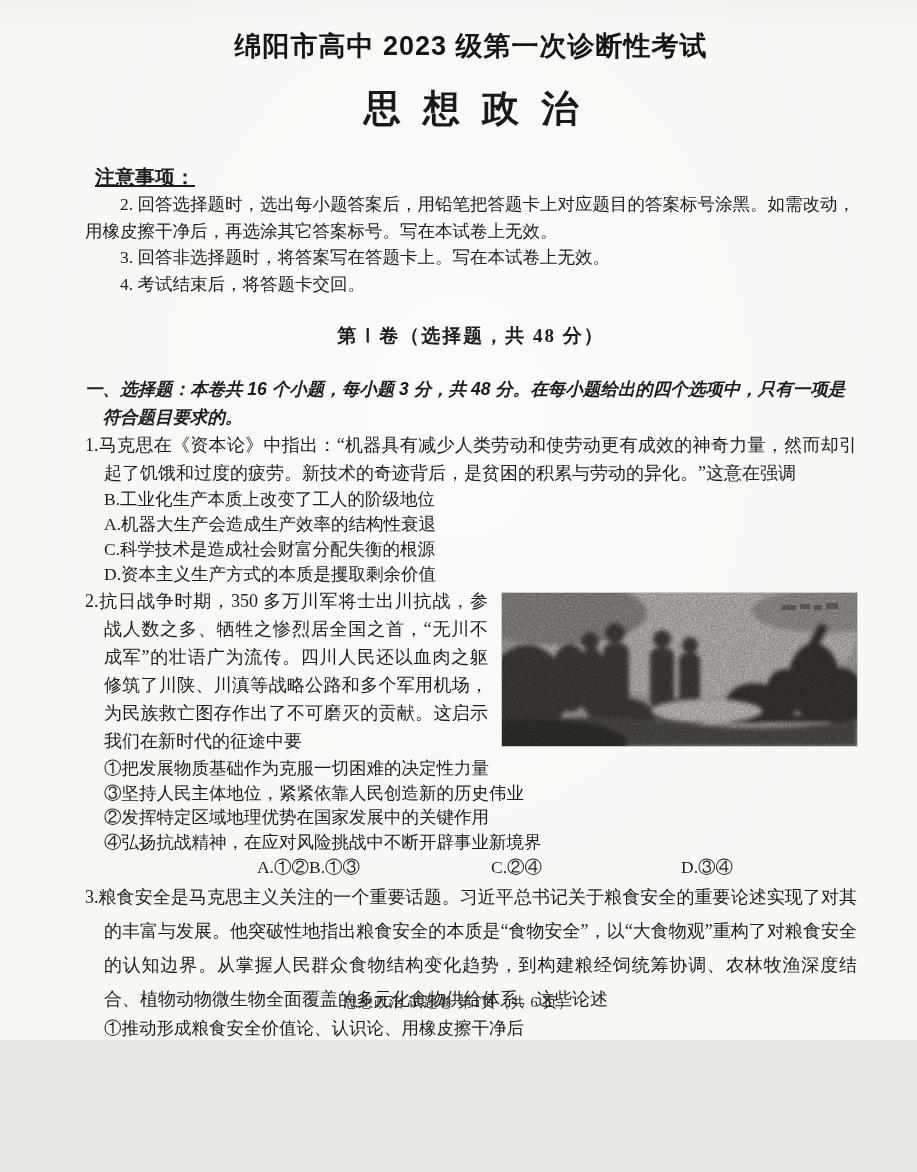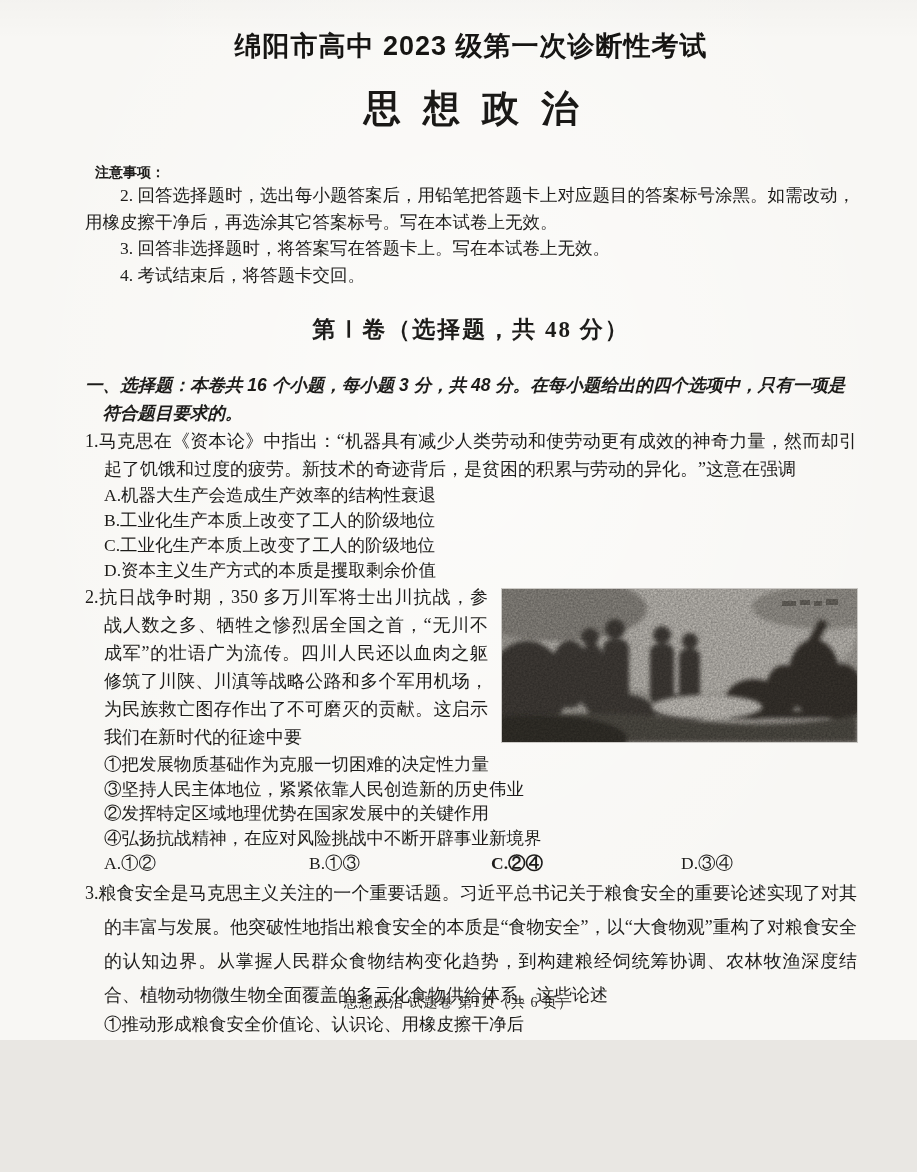--- a/index.html
+++ b/index.html
@@ -32,35 +32,36 @@
     font-size:37px;
     letter-spacing:.6em;
     padding-left:.6em;
     color:#1a1917;
   }
 
   .notice { margin-top:30px; }
   .notice-heading {
     font-family:"Liberation Sans", sans-serif;
     font-weight:bold;
-    font-size:14px;
+    font-size:20px;
     margin-left:10px;
+    text-decoration:underline;
   }
   .notice-item {
     margin:0;
     font-size:17.5px;
     line-height:26.5px;
     text-indent:2em;
   }
 
   .part-title {
     margin:26px 0 0 0;
     text-align:center;
     font-weight:bold;
-    font-size:23px;
+    font-size:19px;
     letter-spacing:2px;
   }
 
   .instruction {
     margin:26px 0 0 0;
     font-family:"Liberation Sans", sans-serif;
     font-weight:bold;
     font-size:17.5px;
     line-height:28px;
     padding-left:1em;
@@ -85,23 +86,23 @@
   }
   .statement-line { line-height:24.5px; }
   .statements { clear:right; }
 
   .choices {
     display:flex;
     margin:1px 0 0 19px;
     font-size:17.5px;
     line-height:25px;
   }
-  .choices .c0 { width:205px; }
+  .choices .c0 { width:205px;text-align:right; }
   .choices .c1 { width:182px; }
-  .choices .c2 { width:190px;font-weight:bold; }
+  .choices .c2 { width:190px; }
 
   .q2-photo {
     float:right;
     width:355px; height:153px;
     margin:6px 0 10px 14px;
     background:#b7b3ac;
     box-shadow:0 0 0 1px rgba(120,115,108,.35);
   }
   .q2-photo svg { display:block; width:100%; height:100%; }
 
@@ -130,23 +131,23 @@
       <p class="notice-item">4. 考试结束后，将答题卡交回。</p>
     </section>
 
     <div class="part-title">第Ⅰ卷（选择题，共 48 分）</div>
 
     <p class="instruction">一、选择题：本卷共 16 个小题，每小题 3 分，共 48 分。在每小题给出的四个选项中，只有一项是符合题目要求的。</p>
 
     <div class="question q1">
       <p class="stem">1.马克思在《资本论》中指出：“机器具有减少人类劳动和使劳动更有成效的神奇力量，然而却引起了饥饿和过度的疲劳。新技术的奇迹背后，是贫困的积累与劳动的异化。”这意在强调</p>
       <div class="q-options">
+        <p class="option-line">B.工业化生产本质上改变了工人的阶级地位</p>
         <p class="option-line">A.机器大生产会造成生产效率的结构性衰退</p>
-        <p class="option-line">B.工业化生产本质上改变了工人的阶级地位</p>
-        <p class="option-line">C.工业化生产本质上改变了工人的阶级地位</p>
+        <p class="option-line">C.科学技术是造成社会财富分配失衡的根源</p>
         <p class="option-line">D.资本主义生产方式的本质是攫取剩余价值</p>
       </div>
     </div>
 
     <div class="question q2">
       <div class="q2-photo">
         <svg viewBox="0 0 355 153" preserveAspectRatio="none" aria-hidden="true">
           <defs>
             <filter id="ph-blur" x="-20%" y="-20%" width="140%" height="140%">
                 <feGaussianBlur stdDeviation="2"></feGaussianBlur>

